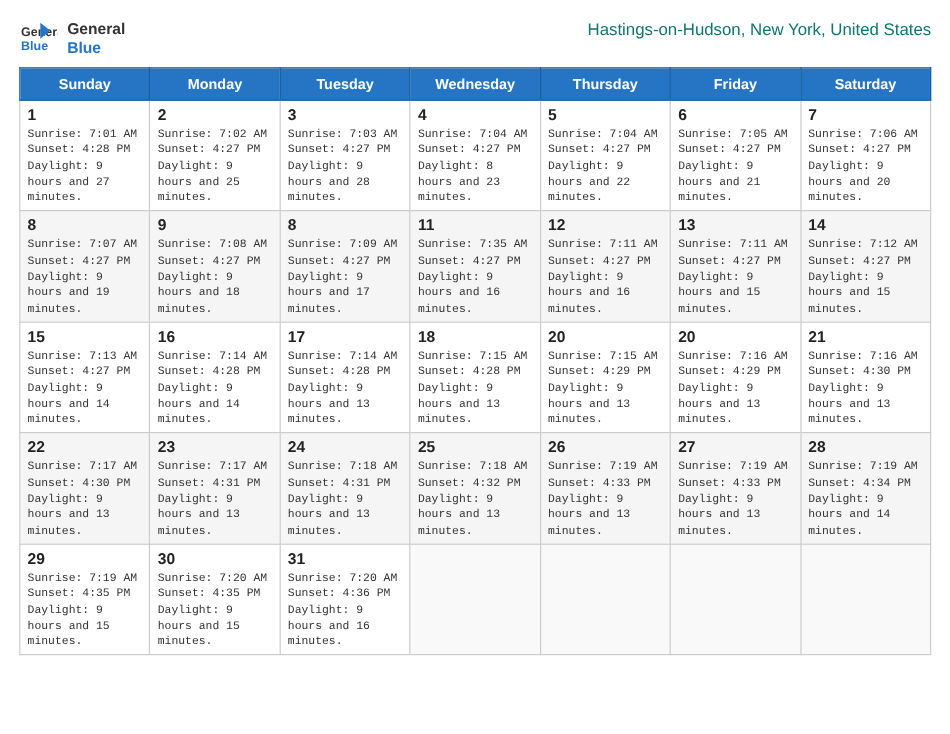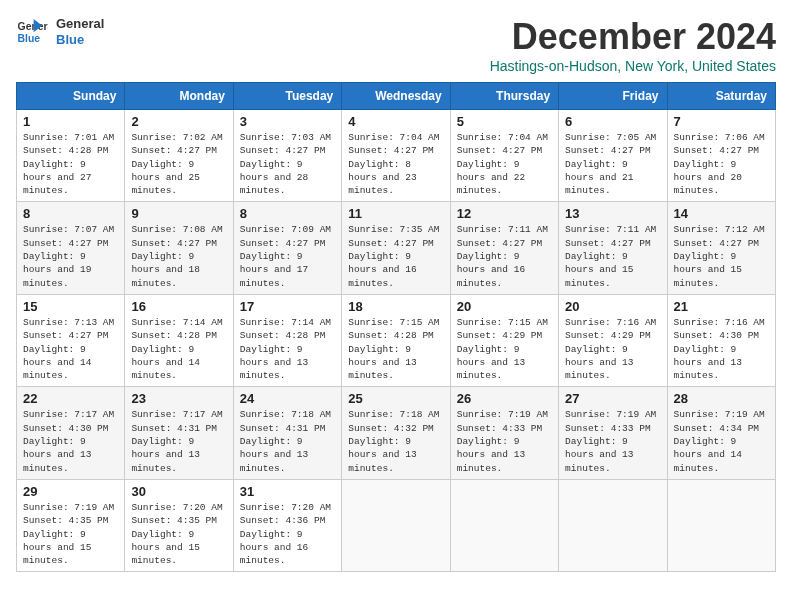--- a/index.html
+++ b/index.html
@@ -38,21 +38,21 @@
       color: #0f766e;
     }
     .calendar-table {
       width: 100%;
       border-collapse: collapse;
       font-size: 11px;
     }
     .calendar-table th {
       background-color: #2575c4;
       color: #fff;
-      text-align: right;
+      text-align: center;
       padding: 6px 8px;
       font-size: 12px;
       font-weight: bold;
       border: 1px solid #1a5fa0;
     }
     .calendar-table td {
       border: 1px solid #ccc;
       vertical-align: top;
       padding: 4px 6px;
       height: 80px;
@@ -88,21 +88,20 @@
       <text x="2" y="18" font-size="13" font-weight="bold" fill="#333" font-family="Arial">General</text>
       <text x="2" y="32" font-size="13" font-weight="bold" fill="#2575c4" font-family="Arial">Blue</text>
       <polygon points="60,8 75,20 60,32" fill="#2575c4" transform="translate(-20, -2) scale(0.7)"></polygon>
     </svg>
     <div style="display:flex; flex-direction:column; margin-left: 4px;">
       <span style="font-size:13px; font-weight:bold; color:#333; line-height:1.2;">General</span>
       <span style="font-size:13px; font-weight:bold; color:#2575c4; line-height:1.2;">Blue</span>
     </div>
   </div>
   <div class="title-section">
-    <div class="month-title">December 2024</div>
     <div class="location-title">Hastings-on-Hudson, New York, United States</div>
   </div>
 </div>
 
 <table class="calendar-table">
   <thead>
     <tr id="header-row">
     <th>Sunday</th>
         <th>Monday</th>
         <th>Tuesday</th>

